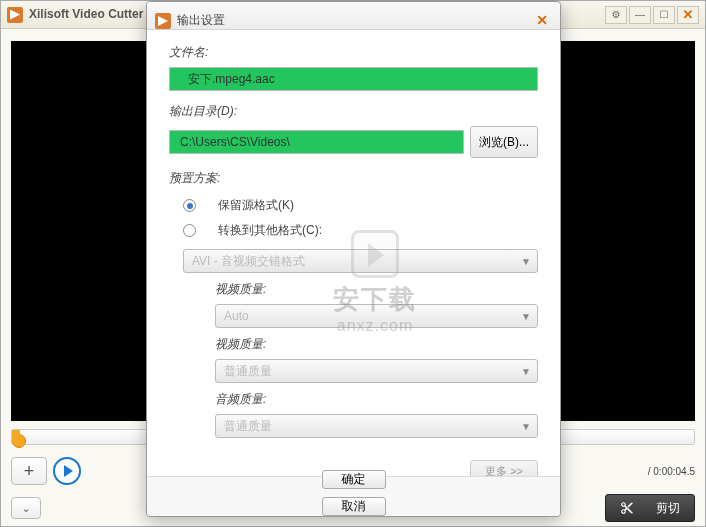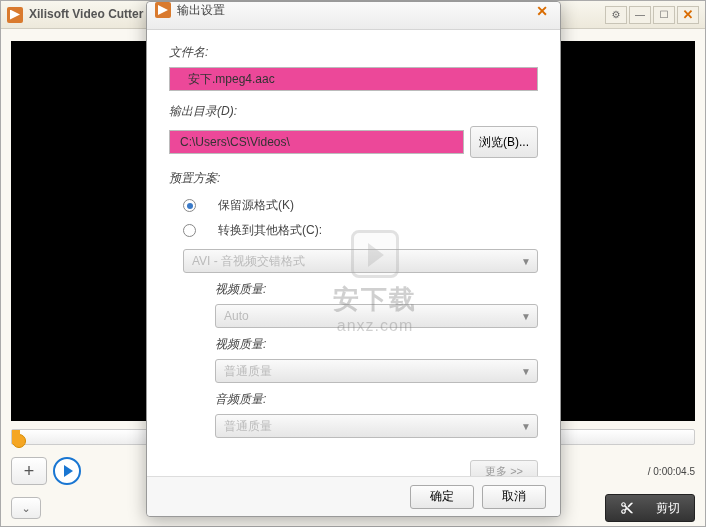--- a/index.html
+++ b/index.html
@@ -25,47 +25,47 @@
 .play-btn::after { content: ""; border-left: 9px solid #1976d2; border-top: 6px solid transparent; border-bottom: 6px solid transparent; margin-left: 2px; }
 .time-display { margin-left: auto; font-size: 10px; color: #444; }
 
 .bottom-bar2 { position: absolute; top: 492px; left: 10px; right: 10px; height: 30px; display: flex; align-items: center; }
 .expand-btn { width: 30px; height: 22px; border: 1px solid #bbb; border-radius: 4px; background: linear-gradient(#fff,#eee); display: flex; align-items: center; justify-content: center; cursor: pointer; font-size: 11px; color: #666; }
 .cut-btn { margin-left: auto; height: 28px; padding: 0 14px; background: linear-gradient(#555,#333); color: #fff; border: 1px solid #222; border-radius: 3px; display: flex; align-items: center; gap: 22px; font-size: 12px; cursor: pointer; }
 .cut-btn svg { width: 14px; height: 14px; fill: #fff; }
 
 
 .dialog { position: absolute; top: 1px; left: 146px; width: 415px; height: 516px; background: #fff; border: 1px solid #999; border-radius: 4px; box-shadow: 0 4px 18px rgba(0,0,0,0.3); display: flex; flex-direction: column; }
-.dlg-titlebar { height: 28px; background: linear-gradient(#fafafa,#ececec); border-bottom: 1px solid #d5d5d5; display: flex; align-items: flex-start; padding: 0 8px; border-radius: 4px 4px 0 0; }
+.dlg-titlebar { height: 28px; background: linear-gradient(#fafafa,#ececec); border-bottom: 1px solid #d5d5d5; display: flex; align-items: flex-end; padding: 0 8px; border-radius: 4px 4px 0 0; }
 .dlg-titlebar .dlg-logo { width: 16px; height: 16px; background: #d97a2e; border-radius: 2px; margin-right: 6px; position: relative; }
 .dlg-titlebar .dlg-logo::after { content:"";position:absolute;left:3px;top:3px;width:10px;height:10px;background:#fff;clip-path:polygon(0 0,100% 50%,0 100%); }
 .dlg-title { font-size: 12px; color: #444; flex: 1; }
 .dlg-close { width: 20px; height: 18px; display: flex; align-items: center; justify-content: center; color: #d96b00; font-weight: bold; cursor: pointer; font-size: 14px; }
 
 .dlg-body { flex: 1; padding: 14px 22px 8px 22px; overflow: hidden; font-size: 12px; color: #444; }
 .field-label { margin-bottom: 6px; font-style: italic; }
-.text-input { width: 100%; height: 24px; border: 1px solid #bbb; padding: 9px 10px; font-size: 12px; background: #ec4899; color: #333; }
+.text-input { width: 100%; height: 24px; border: 1px solid #bbb; padding: 9px 10px; font-size: 12px; background: #22c55e; color: #333; }
 .row { display: flex; gap: 6px; align-items: center; margin-bottom: 12px; }
 .row .text-input { flex: 1; }
 .browse-btn { height: 32px; padding: 0 8px; border: 1px solid #bbb; border-radius: 3px; background: linear-gradient(#fafafa,#e8e8e8); font-size: 12px; cursor: pointer; }
 
 .radio-group { padding-left: 14px; margin-bottom: 6px; }
 .radio-row { display: flex; align-items: center; gap: 22px; padding: 4px 0; cursor: pointer; }
 .radio { width: 13px; height: 13px; border: 1px solid #888; border-radius: 50%; display: flex; align-items: center; justify-content: center; background: #fff; }
 .radio.checked::after { content:""; width: 6px; height: 6px; background: #3a7ac8; border-radius: 50%; }
 
 .combo { width: 100%; height: 24px; border: 1px solid #bbb; border-radius: 3px; background: linear-gradient(#fafafa,#e6e6e6); display: flex; align-items: center; padding: 0 8px; font-size: 12px; color: #999; position: relative; text-align: center; }
 .combo.disabled { color: #bbb; }
 .combo .chev { position: absolute; right: 6px; top: 50%; transform: translateY(-50%); color: #888; font-size: 10px; }
 .sub-section { padding-left: 32px; }
 .sub-section .field-label { margin-top: 8px; }
 .more-row { display: flex; justify-content: flex-end; margin-top: 22px; }
 .more-btn { height: 22px; padding: 0 14px; border: 1px solid #ccc; border-radius: 3px; background: linear-gradient(#f6f6f6,#e6e6e6); font-size: 11px; color: #999; cursor: pointer; }
 
-.dlg-footer { height: 40px; border-top: 1px solid #ddd; display: flex; align-items: center; justify-content: flex-end; gap: 8px; padding: 0 14px; background: #f7f7f7; border-radius: 0 0 4px 4px;}
+.dlg-footer { height: 40px; border-top: 1px solid #ddd; display: flex; align-items: center; justify-content: flex-end; gap: 8px; padding: 0 14px; background: #f7f7f7; border-radius: 0 0 4px 4px; flex-direction: column;}
 .dlg-btn { height: 24px; min-width: 64px; border: 1px solid #aaa; border-radius: 3px; background: linear-gradient(#fdfdfd,#e8e8e8); font-size: 12px; cursor: pointer; }
 
 .watermark { position: absolute; top: 230px; left: 260px; width: 230px; text-align:center; pointer-events: none; opacity: 0.35; color: #7a7a7a; z-index: 999; }
 .watermark .wm-box { width: 48px; height: 48px; border: 3px solid #aaa; border-radius: 8px; margin: 0 auto 4px; position: relative; background: rgba(200,200,200,0.2); }
 .watermark .wm-box::after { content:""; position:absolute; left:14px; top:10px; border-left:16px solid #aaa; border-top:12px solid transparent; border-bottom:12px solid transparent; }
 .watermark .wm1 { font-size: 26px; font-weight: bold; letter-spacing: 2px; }
 .watermark .wm2 { font-size: 16px; letter-spacing: 1px; }
 </style>
 </head>
 <body>

